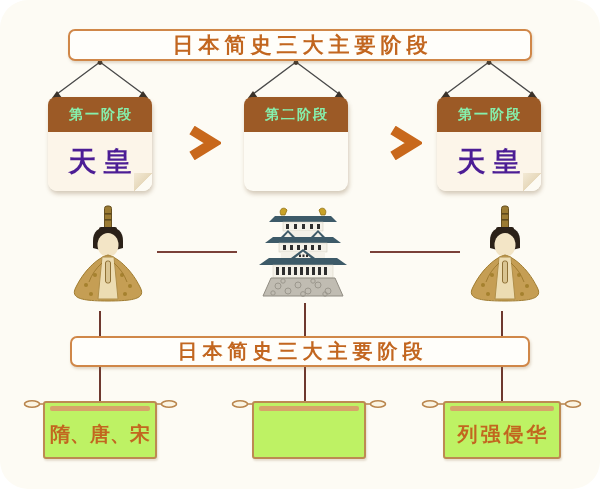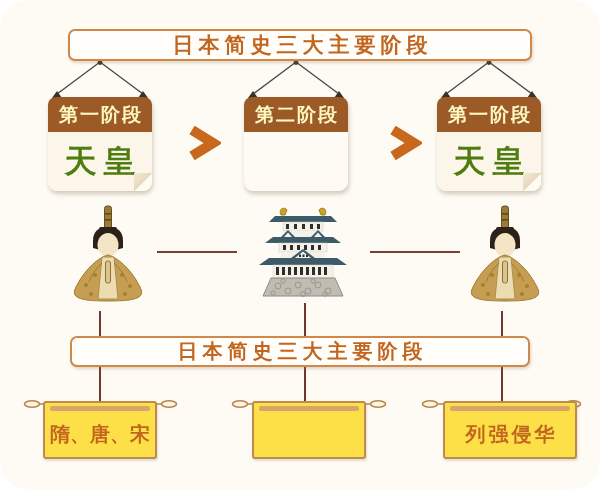--- a/index.html
+++ b/index.html
@@ -21,44 +21,44 @@
     display:flex; align-items:center; justify-content:center;
     color:#c2661f; font-weight:bold; z-index:2;
   }
   #top-banner  { left:68px; top:29px;  width:464px; height:32px; font-size:21px; letter-spacing:5px; text-indent:5px; }
   #mid-banner  { left:70px; top:336px; width:460px; height:31px; font-size:20px; letter-spacing:5px; text-indent:5px; }
 
   .stage-card { position:absolute; top:97px; width:104px; height:94px; border-radius:9px;
     box-shadow:1px 3px 4px rgba(120,90,50,.3); z-index:2; }
   #stage-card-1 { left:48px; } #stage-card-2 { left:244px; } #stage-card-3 { left:437px; }
   .stage-card .hdr { height:35px; background:#9c5a26; border-radius:8px 8px 0 0;
-    color:#fef9c3; font-size:19px; font-weight:bold; letter-spacing:2px; text-indent:2px;
+    color:#86efac; font-size:14px; font-weight:bold; letter-spacing:2px; text-indent:2px;
     display:flex; align-items:center; justify-content:center; }
   .stage-card .bod { position:relative; height:59px; background:#fcf5e9; border-radius:0 0 9px 9px;
-    color:#4d7c0f; font-size:32px; font-weight:bold; letter-spacing:7px; text-indent:7px;
+    color:#4c1d95; font-size:28px; font-weight:bold; letter-spacing:7px; text-indent:7px;
     display:flex; align-items:center; justify-content:center; overflow:hidden; }
   .curl { position:absolute; right:0; bottom:0; width:18px; height:18px;
     background:linear-gradient(315deg, #fdfbf4 47%, #e7d9bc 50%, #f3ead6 100%); }
 
   .arrow { position:absolute; top:126px; width:36px; height:34px; z-index:2; }
   #arrow-1 { left:185px; } #arrow-2 { left:386px; }
 
   .figure { position:absolute; z-index:2; }
   #figure-left   { left:66px;  top:205px; width:84px;  height:100px; }
   #figure-center { left:253px; top:206px; width:100px; height:92px; }
   #figure-right  { left:463px; top:205px; width:84px;  height:100px; }
 
-  .scroll { position:absolute; top:401px; height:58px; background:#fde047;
+  .scroll { position:absolute; top:401px; height:58px; background:#bef264;
     border:2px solid #bd8a52; border-radius:3px; z-index:2;
     box-shadow:1px 2px 2px rgba(150,120,80,.22);
     display:flex; align-items:center; justify-content:center; padding-top:8px;
     color:#c2661f; font-weight:bold; font-size:20px; }
   #scroll-1 { left:43px;  width:114px; letter-spacing:0; }
   #scroll-2 { left:252px; width:114px; letter-spacing:0; }
-  #scroll-3 { left:443px; width:134px; letter-spacing:3px; text-indent:3px; }
+  #scroll-3 { left:443px; width:118px; letter-spacing:3px; text-indent:3px; }
   .rodstrip { position:absolute; top:3px; left:5px; right:5px; height:5px;
     background:#d7a469; border-radius:2px; }
 </style>
 </head>
 <body>
 
 <div id="app">
 
   <svg class="lines-layer" width="600" height="489" viewBox="0 0 600 489">
 

